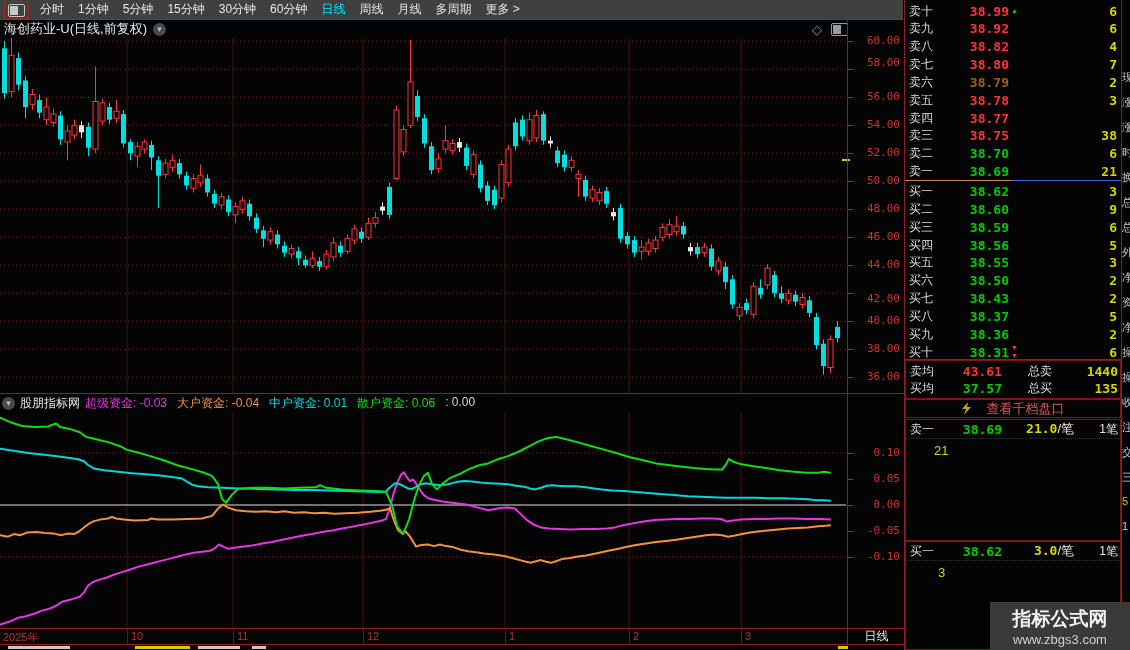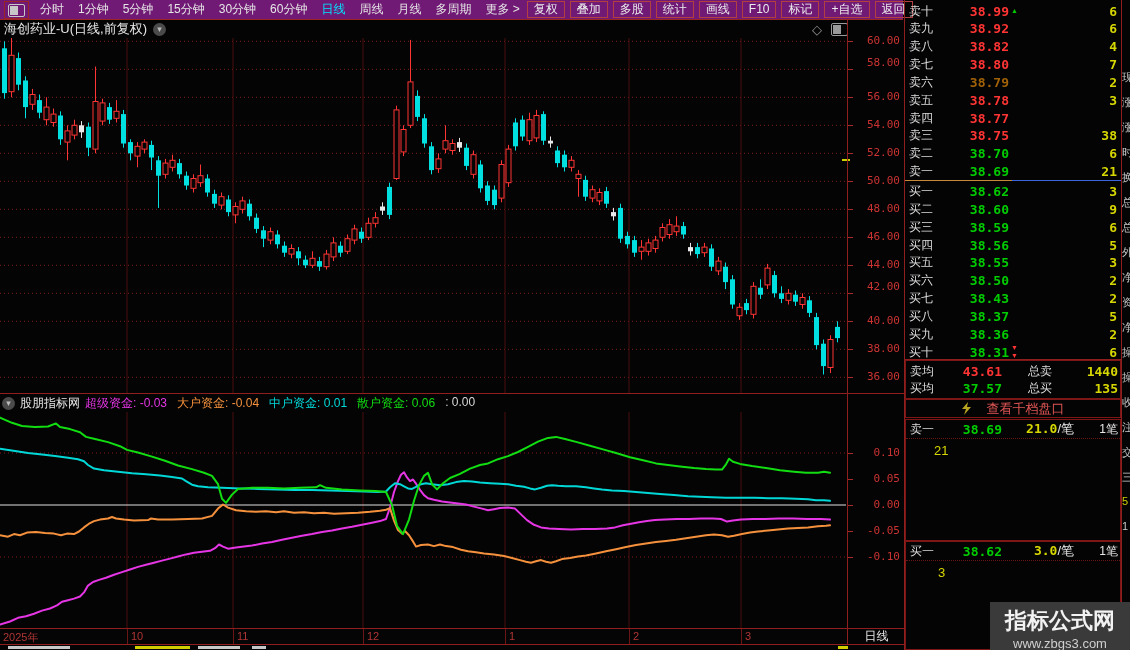--- a/index.html
+++ b/index.html
@@ -1,21 +1,21 @@
 <!DOCTYPE html>
 <html><head>
 <meta charset="utf-8">
 <style>
   html,body{margin:0;padding:0;background:#000;}
   #app{position:relative;width:1130px;height:650px;background:#040404;overflow:hidden;
        font-family:"Liberation Sans","DejaVu Sans",sans-serif;color:#e6e6e6;font-size:12px;}
   .abs{position:absolute;}
   .num{font-family:"DejaVu Sans Mono","Liberation Mono",monospace;font-weight:bold;}
   
-  #toolbar{left:0;top:0;width:903px;height:19px;display:flex;align-items:center;border-bottom:1px solid #9b2424;background:#701a75;}
+  #toolbar{left:0;top:0;width:903px;height:19px;display:flex;align-items:center;border-bottom:1px solid #9b2424;background:#404040;}
   .winicon{display:inline-block;width:15px;height:11px;border:1px solid #c8c8c8;border-radius:2px;position:relative;}
   .winicon i{position:absolute;left:1px;top:1px;bottom:1px;width:50%;background:#c8c8c8;}
   #tbicon{margin:0 4px;padding:2px 3px 1px 3px;border:1px solid #9b2424;line-height:0;}
   .titem{padding:0 7px;color:#e6e6e6;cursor:pointer;white-space:nowrap;}
   .titem.active{color:#00e5ff;}
   #actions{margin-left:auto;display:flex;gap:5px;padding-right:3px;}
   .abtn{border:1px solid #b34040;padding:0 6px;height:15px;line-height:15px;color:#ececec;cursor:pointer;white-space:nowrap;}
   
   #titlerow{left:4px;top:21px;height:16px;display:flex;align-items:center;gap:6px;}
   #cht-title{color:#e8e8e8;font-size:13px;}
@@ -50,21 +50,21 @@
   .queue-row .per i{font-style:normal;color:#e6e6e6;font-weight:normal;font-family:"Liberation Sans",sans-serif;}
   .queue-row .cnt{flex:1;text-align:right;padding-right:4px;color:#e6e6e6;font-size:12px;}
   .qval{position:absolute;color:#d6d600;font-size:13px;}
   .redbox{position:absolute;border:1px solid #7e1616;}
   .dotline{position:absolute;border-top:1px dotted #6a1414;width:100%;}
   #viewrow{position:absolute;left:0;top:399px;width:216px;height:19px;border:1px solid #7e1616;box-sizing:border-box;
            display:flex;align-items:center;justify-content:center;gap:16px;cursor:pointer;}
   #viewrow .vtxt{color:#e05555;font-size:13px;}
   
   #watermark{left:990px;top:602px;width:140px;height:48px;background:#3a3a3a;text-align:center;z-index:30;}
-  #watermark .l1{color:#f2f2f2;font-weight:bold;font-size:22px;margin-top:4px;}
+  #watermark .l1{color:#f2f2f2;font-weight:bold;font-size:19px;margin-top:4px;}
   #watermark .l2{color:#cfcfcf;font-size:13px;}
   
   #strip{left:1122px;top:0;width:8px;height:650px;overflow:hidden;}
   .schar{position:absolute;left:0;width:14px;color:#c8c8c8;font-size:11px;}
   
   .bfrag{position:absolute;top:646px;height:3px;}
   svg{display:block;}
 </style>
 </head>
 <body>
@@ -78,31 +78,20 @@
         <div class="titem">1分钟</div>
         <div class="titem">5分钟</div>
         <div class="titem">15分钟</div>
         <div class="titem">30分钟</div>
         <div class="titem">60分钟</div>
         <div class="titem active">日线</div>
         <div class="titem">周线</div>
         <div class="titem">月线</div>
         <div class="titem">多周期</div>
         <div class="titem">更多 &gt;</div>
-      </div>
-    <div id="actions">
-        <div class="abtn">复权</div>
-        <div class="abtn">叠加</div>
-        <div class="abtn">多股</div>
-        <div class="abtn">统计</div>
-        <div class="abtn">画线</div>
-        <div class="abtn">F10</div>
-        <div class="abtn">标记</div>
-        <div class="abtn">+自选</div>
-        <div class="abtn">返回</div>
       </div>
   </div>
 
   <div id="titlerow" class="abs">
     <span id="cht-title">海创药业-U(日线,前复权)</span>
     <span class="circbtn">▾</span>
   </div>
   <div id="titleicons" class="abs">
     <span style="font-size:13px;">◇</span>
     <span class="winicon" style="border-color:#9a9a9a;">
@@ -429,21 +418,21 @@
       <div class="plabel" style="top: 146.3px;">52.00</div>
       <div class="ptick" style="top: 153.3px;"></div>
       <div class="plabel" style="top: 174.3px;">50.00</div>
       <div class="ptick" style="top: 181.3px;"></div>
       <div class="plabel" style="top: 202.3px;">48.00</div>
       <div class="ptick" style="top: 209.3px;"></div>
       <div class="plabel" style="top: 230.3px;">46.00</div>
       <div class="ptick" style="top: 237.3px;"></div>
       <div class="plabel" style="top: 258.3px;">44.00</div>
       <div class="ptick" style="top: 265.3px;"></div>
-      <div class="plabel" style="top: 280px;">42.00</div>
+      <div class="plabel" style="top: 292px;">42.00</div>
       <div class="ptick" style="top: 293.3px;"></div>
       <div class="plabel" style="top: 314.3px;">40.00</div>
       <div class="ptick" style="top: 321.3px;"></div>
       <div class="plabel" style="top: 342.3px;">38.00</div>
       <div class="ptick" style="top: 349.3px;"></div>
       <div class="plabel" style="top: 370.3px;">36.00</div>
       <div class="ptick" style="top: 377.3px;"></div>
       <div class="plabel" style="top: 446px;">0.10</div>
       <div class="ptick" style="top: 453px;"></div>
       <div class="plabel" style="top: 472px;">0.05</div>

